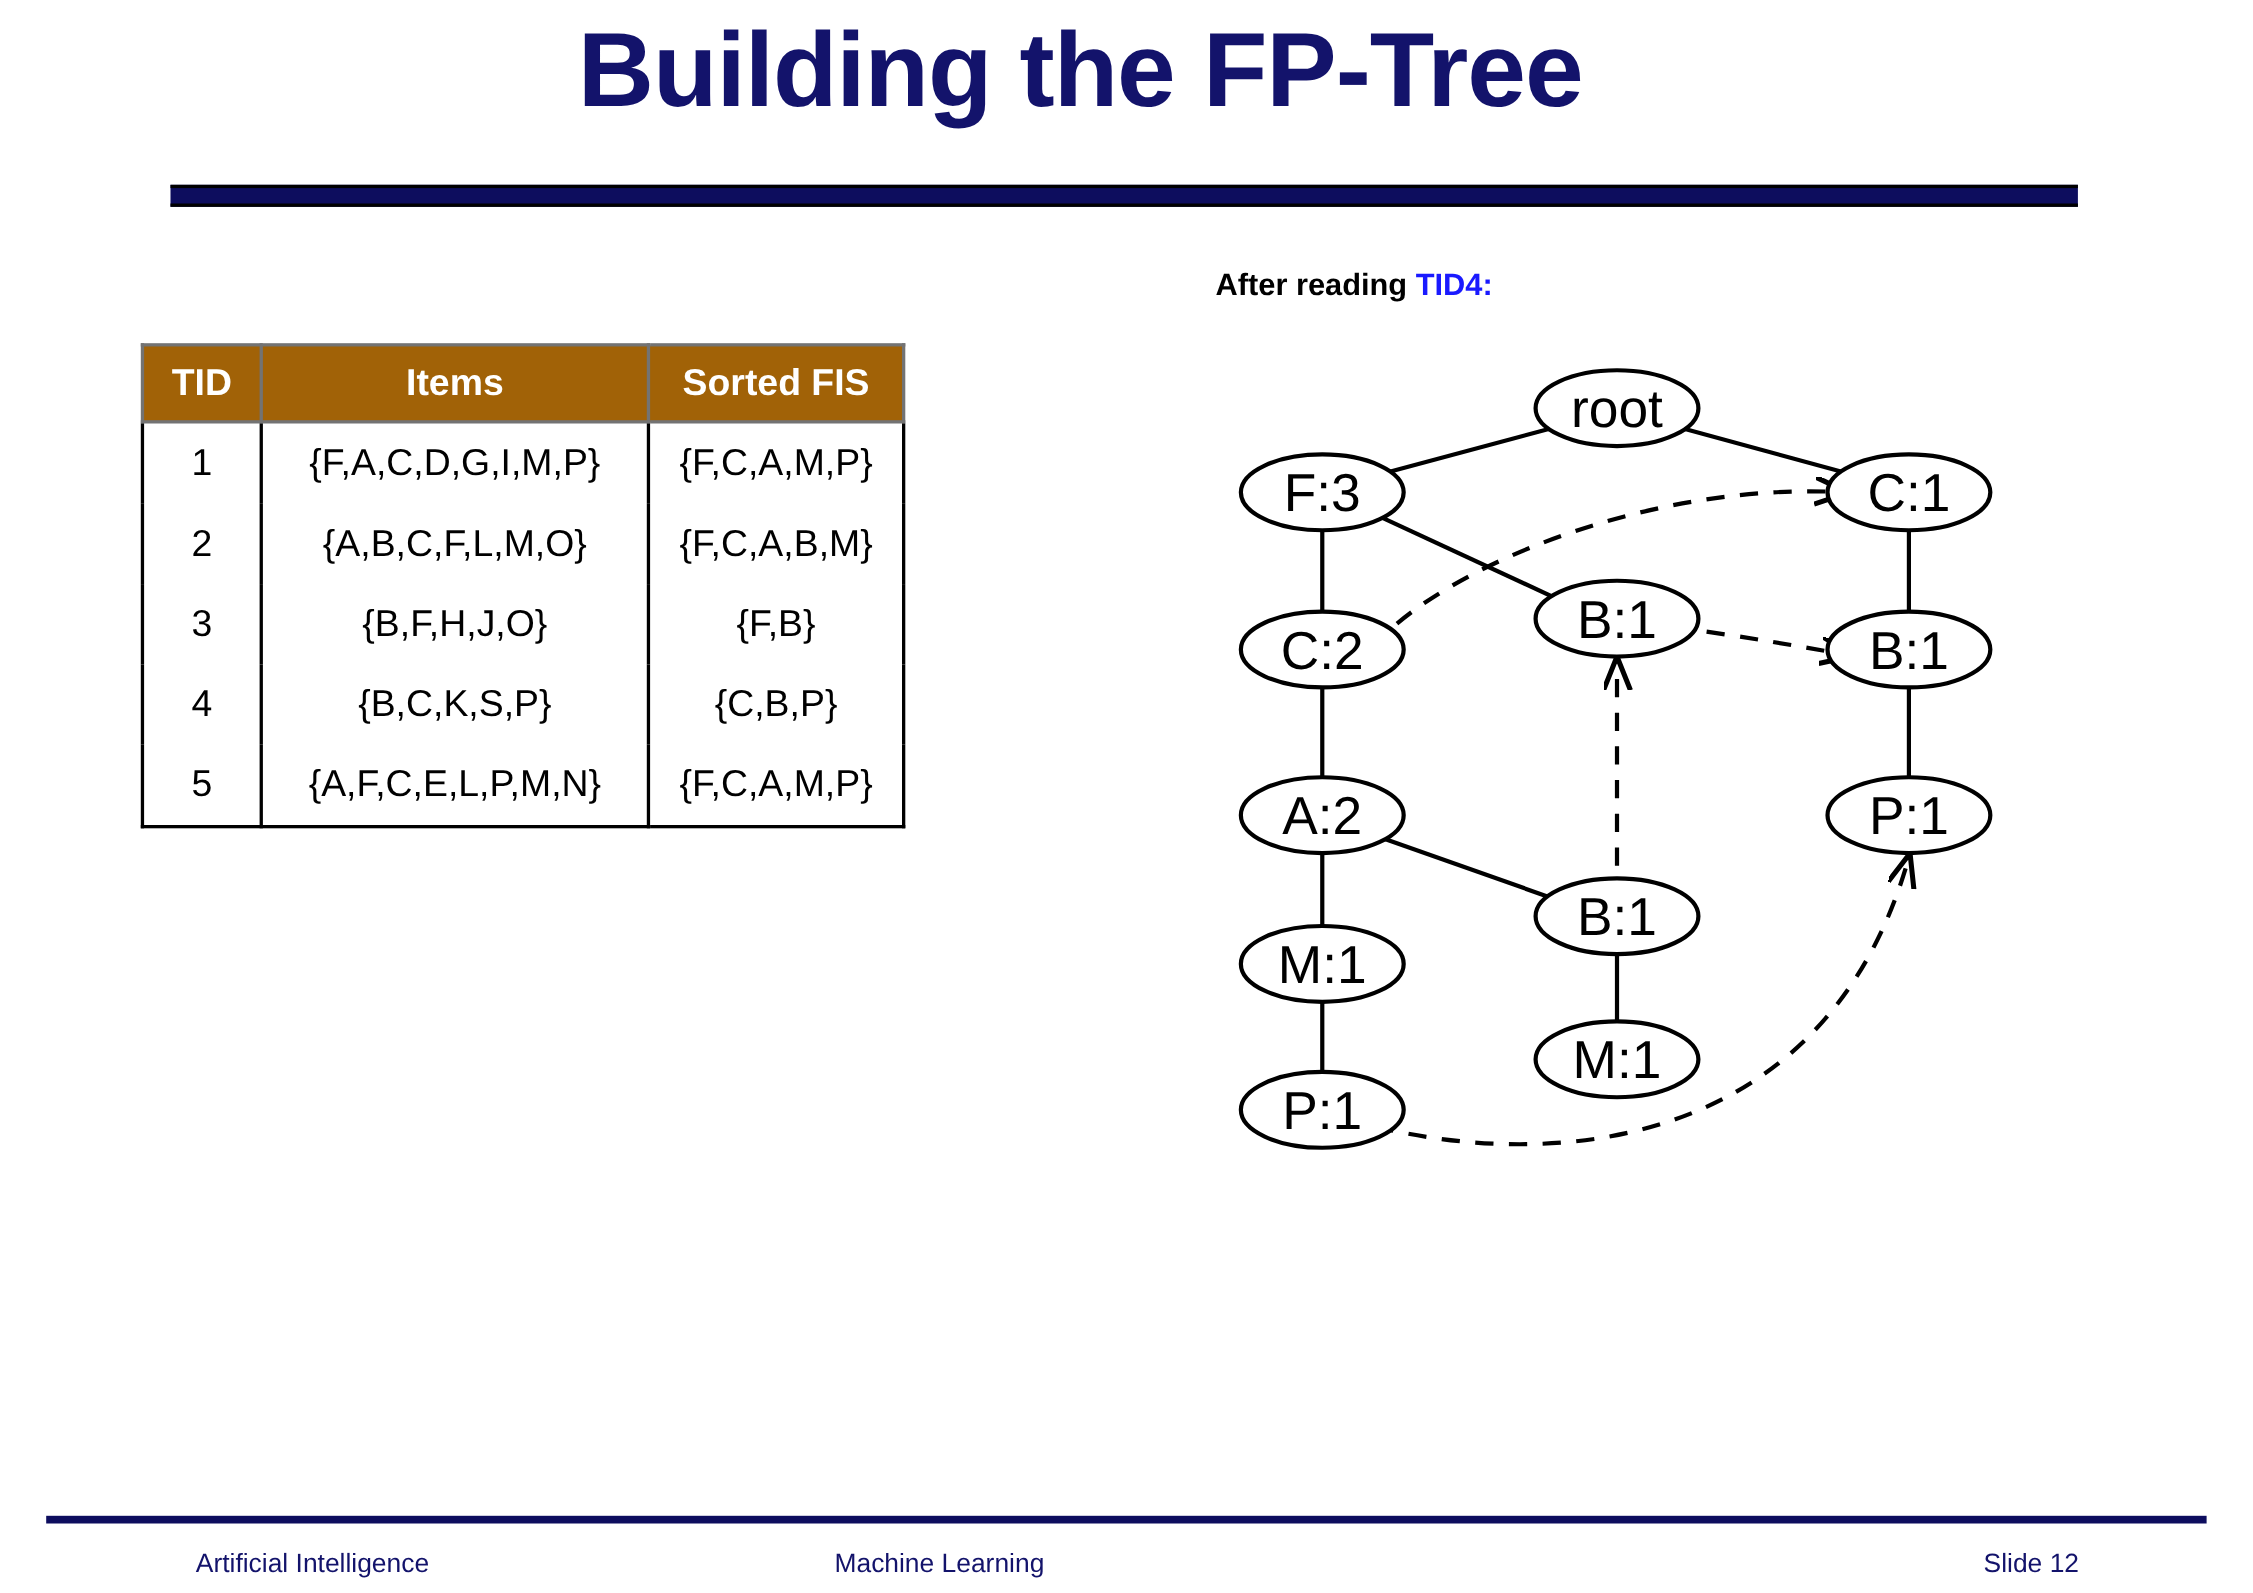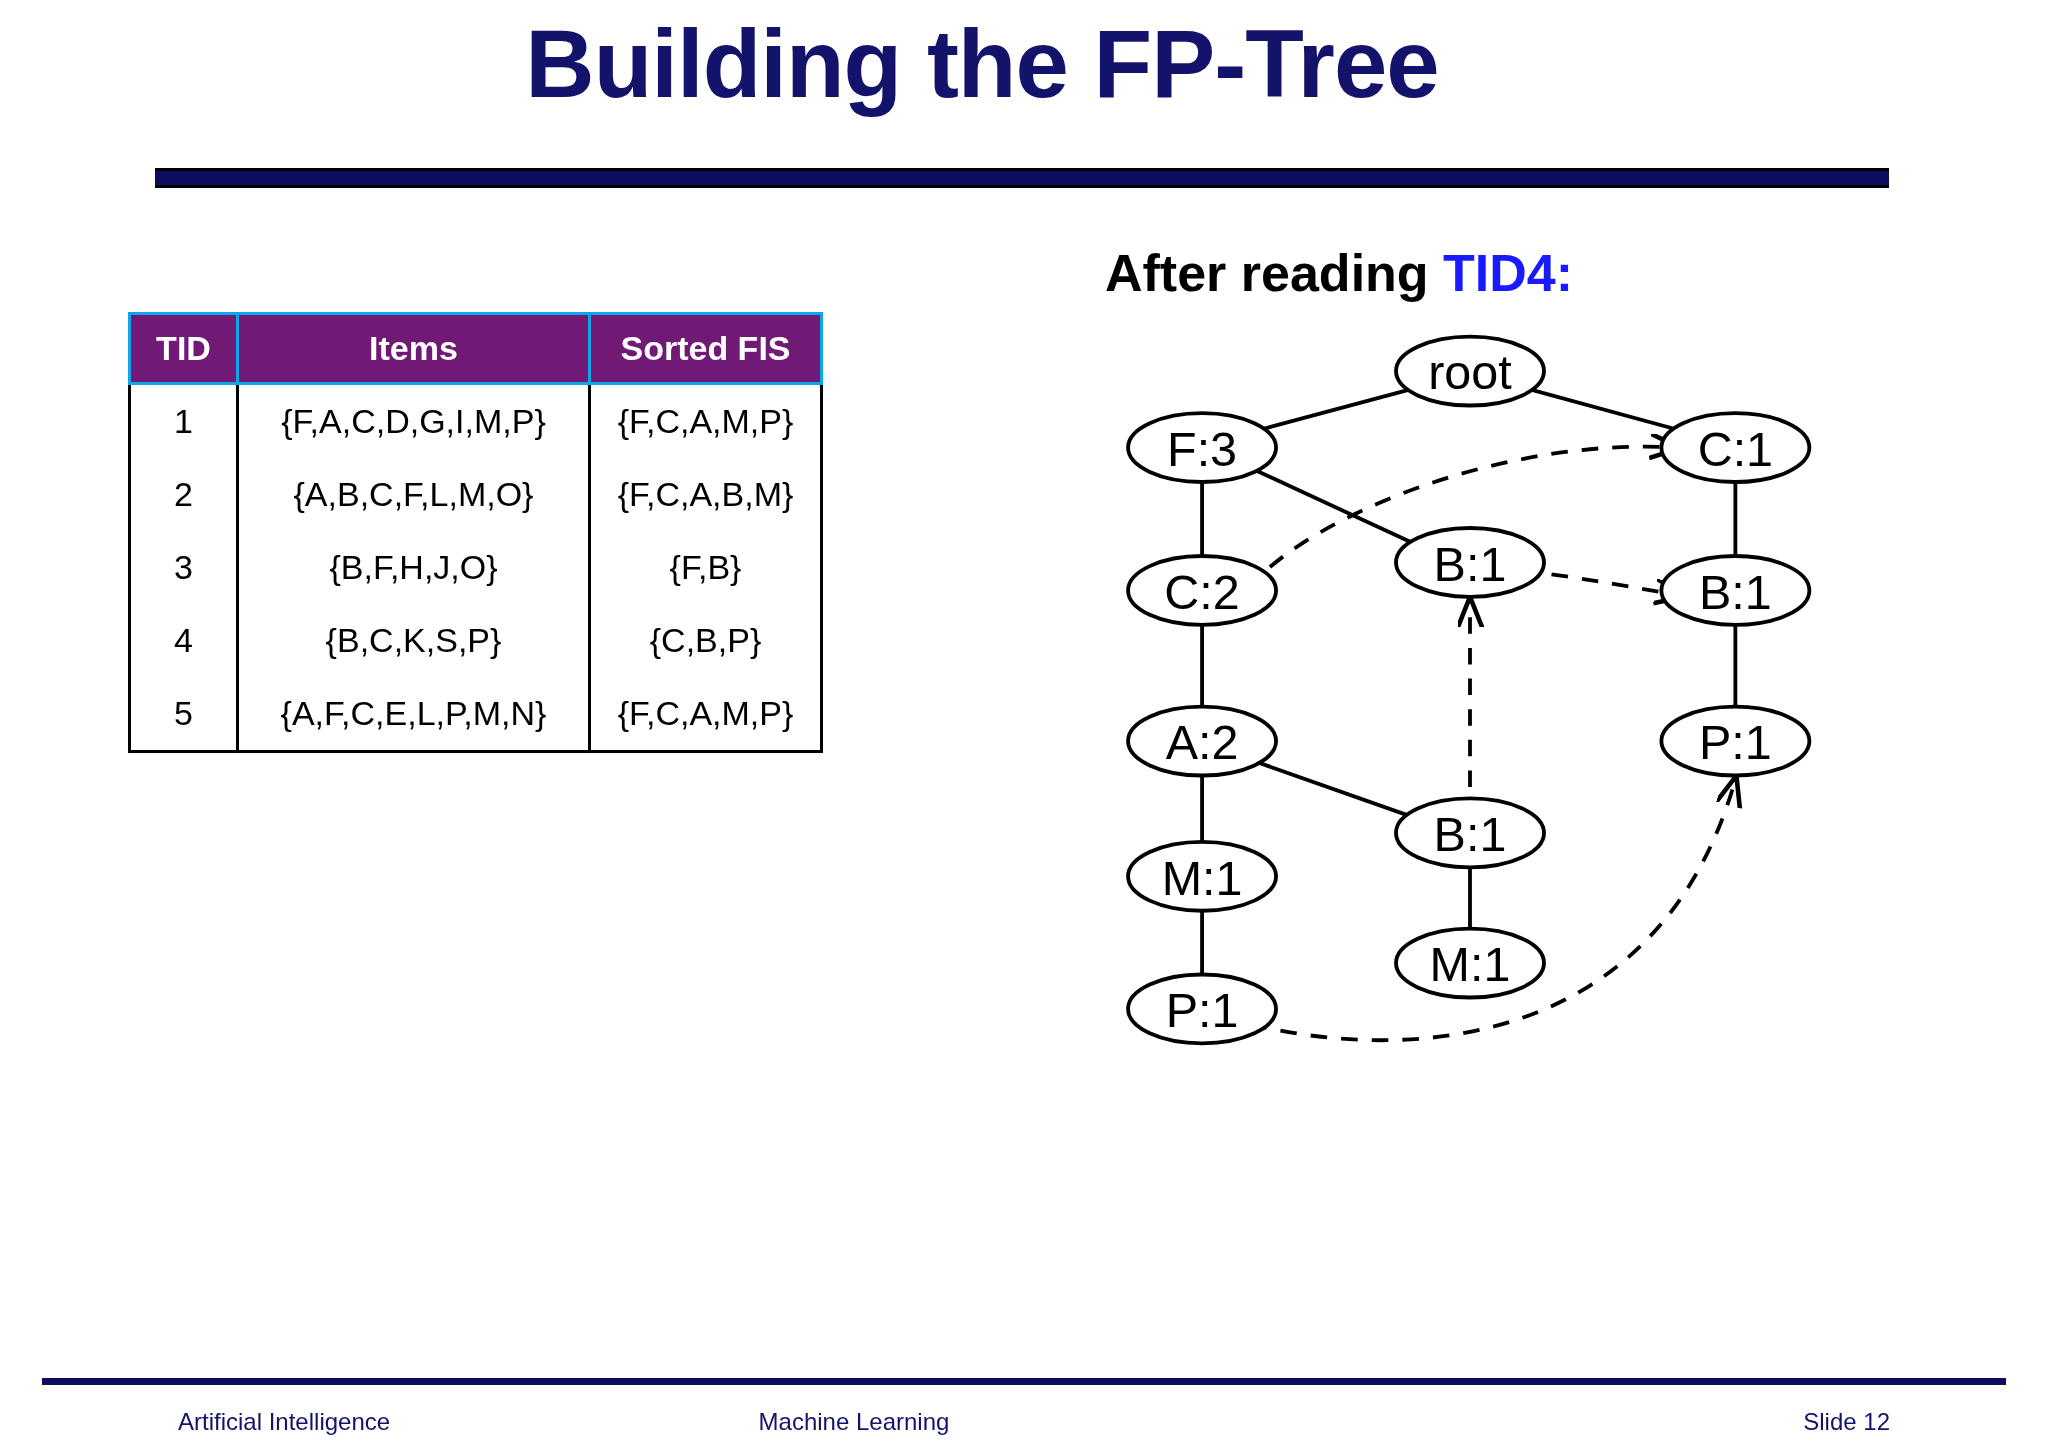--- a/index.html
+++ b/index.html
@@ -40,26 +40,26 @@
 
   
   #txn-table {
     position: absolute;
     left: 128px; top: 312px;
     border-collapse: collapse;
     font-size: 34px;
     color: #000000;
   }
   #txn-table th {
-    background: #701a75;
+    background: #a16207;
     color: #ffffff;
     font-weight: bold;
     font-size: 34px;
     padding: 14px 10px;
-    border: 3px solid #0ea5e9;
+    border: 3px solid #737373;
     text-align: center;
     white-space: nowrap;
   }
   #txn-table td {
     border-left: 3px solid #000000;
     border-right: 3px solid #000000;
     border-top: none;
     border-bottom: none;
     padding: 17px 14px;
     text-align: center;
@@ -71,21 +71,21 @@
   #txn-table td.c-items{ width: 352px; }
   #txn-table td.c-fis  { width: 232px; }
   #txn-table th.h-tid  { width: 108px; }
   #txn-table th.h-items{ width: 352px; }
   #txn-table th.h-fis  { width: 232px; }
 
   
   #tree-caption {
     position: absolute;
     left: 1105px; top: 243px;
-    font-size: 52px;
+    font-size: 28px;
     font-weight: bold;
     color: #000000;
     white-space: nowrap;
   }
   #tree-caption .tid-hl { color: #1a1aff; }
 
   
   #fp-tree-svg {
     position: absolute;
     left: 1080px; top: 320px;

